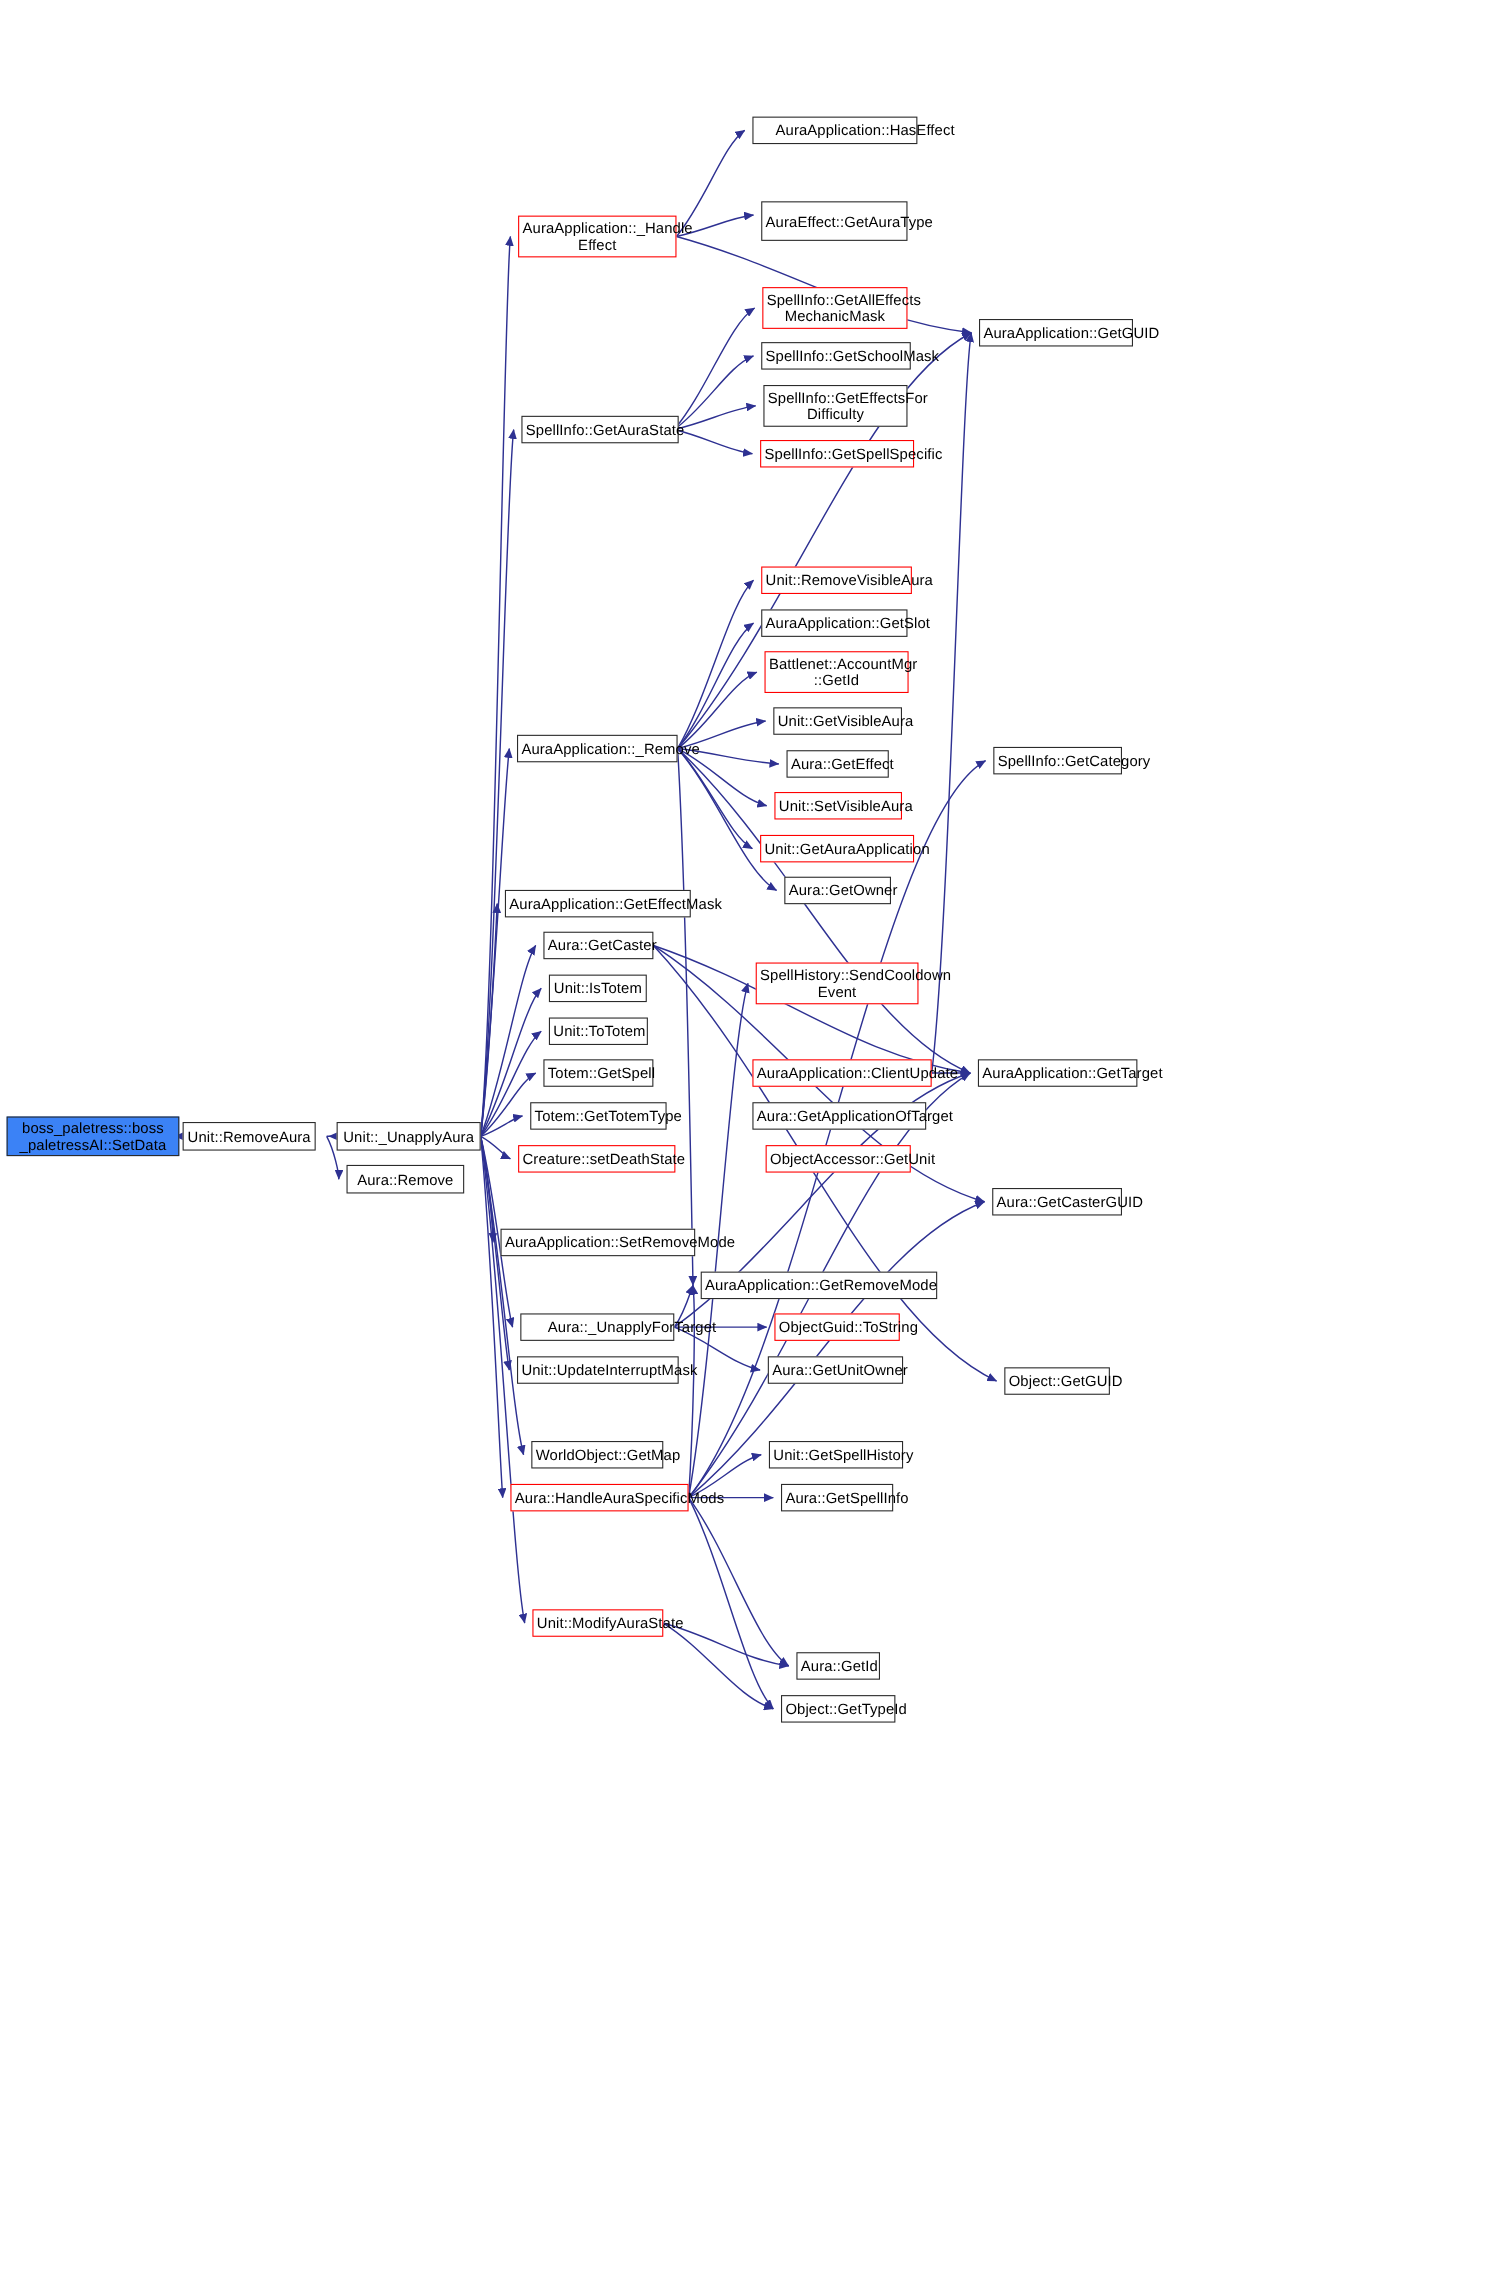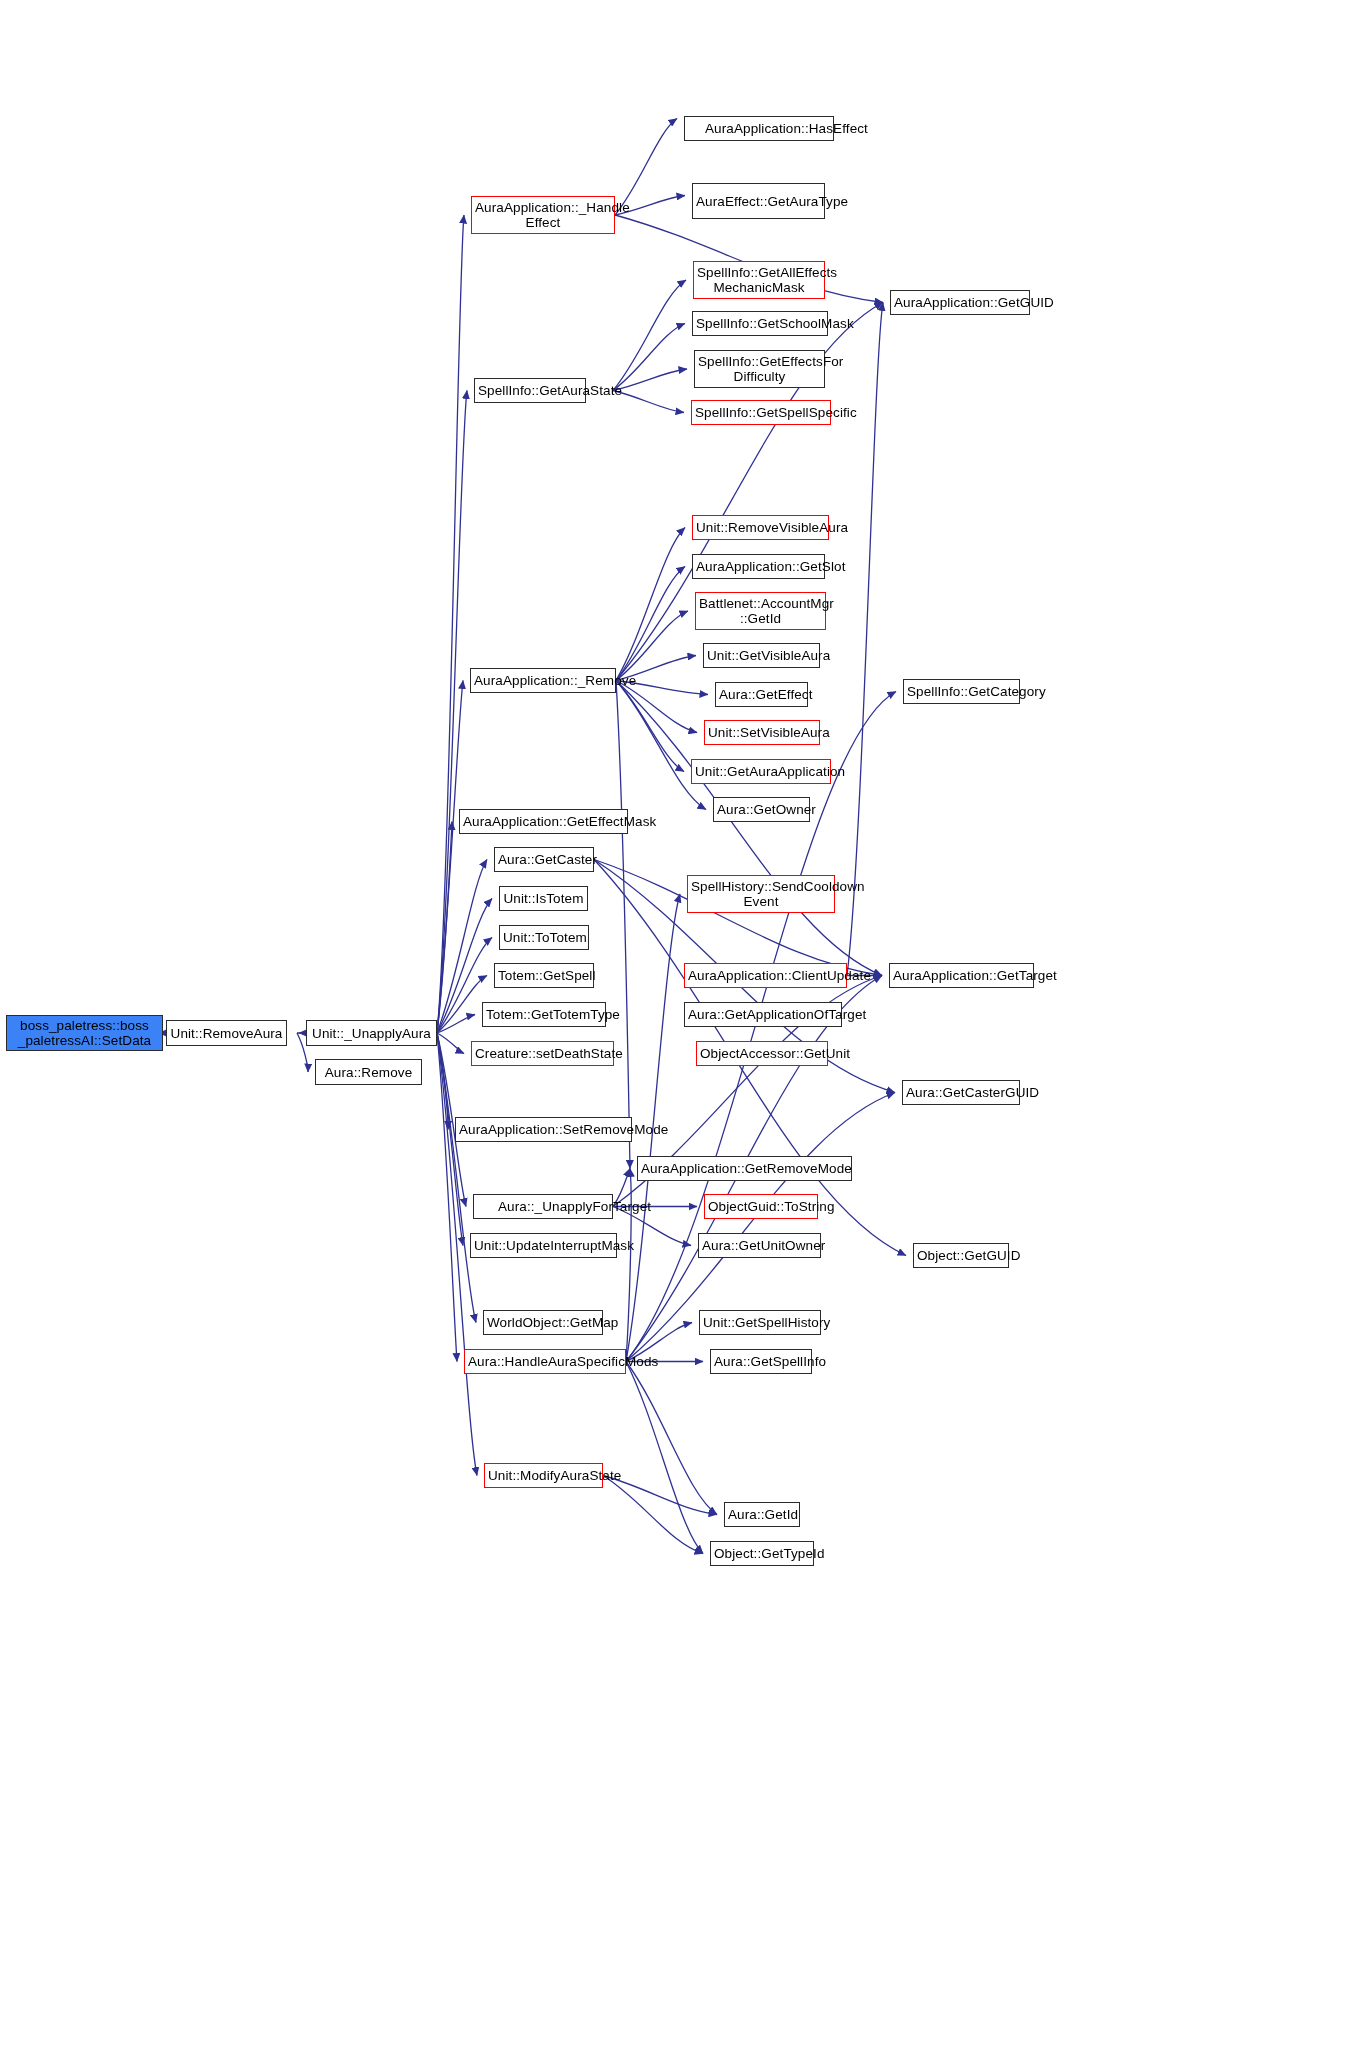--- a/index.html
+++ b/index.html
@@ -125,36 +125,36 @@
       </g>
   </svg>
   <div id="node-layer">
       <div class="node root" style="left: 6px; top: 1015px; width: 157px; height: 36px;"><span class="lbl">boss_paletress::boss
 _paletressAI::SetData</span></div>
       <div class="node" style="left: 166px; top: 1020px; width: 121px; height: 26px;"><span class="lbl">Unit::RemoveAura</span></div>
       <div class="node" style="left: 306px; top: 1020px; width: 131px; height: 26px;"><span class="lbl">Unit::_UnapplyAura</span></div>
       <div class="node" style="left: 315px; top: 1059px; width: 107px; height: 26px;"><span class="lbl">Aura::Remove</span></div>
       <div class="node red" style="left: 471px; top: 196px; width: 144px; height: 38px;"><span class="lbl">AuraApplication::_Handle
 Effect</span></div>
-      <div class="node" style="left: 474px; top: 378px; width: 112px; height: 25px;"><span class="lbl">SpellInfo::GetAuraState</span></div>
+      <div class="node" style="left: 474px; top: 378px; width: 143px; height: 25px;"><span class="lbl">SpellInfo::GetAuraState</span></div>
       <div class="node" style="left: 470px; top: 668px; width: 146px; height: 25px;"><span class="lbl">AuraApplication::_Remove</span></div>
       <div class="node" style="left: 459px; top: 809px; width: 169px; height: 25px;"><span class="lbl">AuraApplication::GetEffectMask</span></div>
       <div class="node" style="left: 494px; top: 847px; width: 100px; height: 25px;"><span class="lbl">Aura::GetCaster</span></div>
       <div class="node" style="left: 499px; top: 886px; width: 89px; height: 25px;"><span class="lbl">Unit::IsTotem</span></div>
       <div class="node" style="left: 499px; top: 925px; width: 90px; height: 25px;"><span class="lbl">Unit::ToTotem</span></div>
       <div class="node" style="left: 494px; top: 963px; width: 100px; height: 25px;"><span class="lbl">Totem::GetSpell</span></div>
       <div class="node" style="left: 482px; top: 1002px; width: 124px; height: 25px;"><span class="lbl">Totem::GetTotemType</span></div>
       <div class="node red" style="left: 471px; top: 1041px; width: 143px; height: 25px;"><span class="lbl">Creature::setDeathState</span></div>
       <div class="node" style="left: 455px; top: 1117px; width: 177px; height: 25px;"><span class="lbl">AuraApplication::SetRemoveMode</span></div>
       <div class="node" style="left: 473px; top: 1194px; width: 140px; height: 25px; padding-left: 24px;"><span class="lbl">Aura::_UnapplyForTarget</span></div>
       <div class="node" style="left: 470px; top: 1233px; width: 147px; height: 25px;"><span class="lbl">Unit::UpdateInterruptMask</span></div>
       <div class="node" style="left: 483px; top: 1310px; width: 120px; height: 25px;"><span class="lbl">WorldObject::GetMap</span></div>
       <div class="node red" style="left: 464px; top: 1349px; width: 162px; height: 25px;"><span class="lbl">Aura::HandleAuraSpecificMods</span></div>
       <div class="node red" style="left: 484px; top: 1463px; width: 119px; height: 25px;"><span class="lbl">Unit::ModifyAuraState</span></div>
-      <div class="node" style="left: 684px; top: 116px; width: 150px; height: 25px; padding-left: 20px;"><span class="lbl">AuraApplication::HasEffect</span></div>
+      <div class="node" style="left: 684px; top: 106px; width: 150px; height: 25px; padding-left: 20px;"><span class="lbl">AuraApplication::HasEffect</span></div>
       <div class="node" style="left: 692px; top: 183px; width: 133px; height: 36px;"><span class="lbl">AuraEffect::GetAuraType</span></div>
       <div class="node red" style="left: 693px; top: 261px; width: 132px; height: 38px;"><span class="lbl">SpellInfo::GetAllEffects
 MechanicMask</span></div>
       <div class="node" style="left: 692px; top: 311px; width: 136px; height: 25px;"><span class="lbl">SpellInfo::GetSchoolMask</span></div>
       <div class="node" style="left: 694px; top: 350px; width: 131px; height: 38px;"><span class="lbl">SpellInfo::GetEffectsFor
 Difficulty</span></div>
       <div class="node red" style="left: 691px; top: 400px; width: 140px; height: 25px;"><span class="lbl">SpellInfo::GetSpellSpecific</span></div>
       <div class="node red" style="left: 692px; top: 515px; width: 137px; height: 25px;"><span class="lbl">Unit::RemoveVisibleAura</span></div>
       <div class="node" style="left: 692px; top: 554px; width: 133px; height: 25px;"><span class="lbl">AuraApplication::GetSlot</span></div>
       <div class="node red" style="left: 695px; top: 592px; width: 131px; height: 38px;"><span class="lbl">Battlenet::AccountMgr

